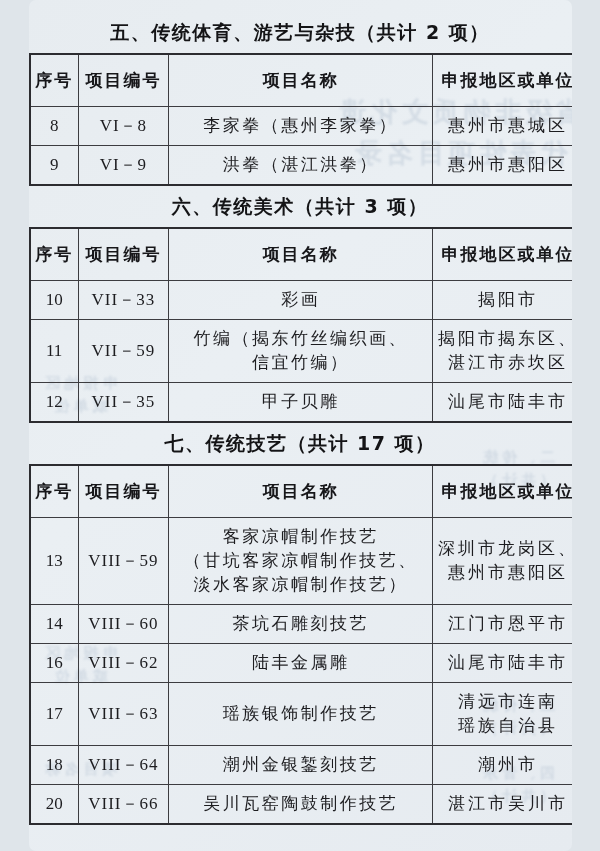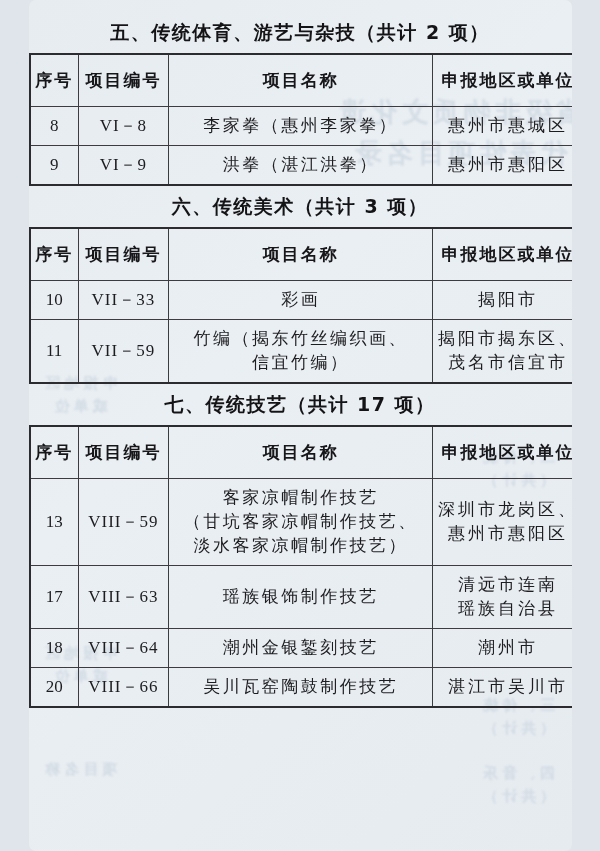--- a/index.html
+++ b/index.html
@@ -169,21 +169,27 @@
           <td class="cell c-code">VII－33</td>
           <td class="cell c-name">彩画</td>
           <td class="cell c-region">揭阳市</td>
         </tr>
         <tr>
           <td class="cell c-no">11</td>
           <td class="cell c-code">VII－59</td>
           <td class="cell c-name">竹编（揭东竹丝编织画、
 信宜竹编）</td>
           <td class="cell c-region">揭阳市揭东区、
-茂名市信宜市</td>
+湛江市赤坎区</td>
+        </tr>
+        <tr>
+          <td class="cell c-no">12</td>
+          <td class="cell c-code">VII－35</td>
+          <td class="cell c-name">甲子贝雕</td>
+          <td class="cell c-region">汕尾市陆丰市</td>
         </tr>
       </tbody>
     </table>
 
     <h2 class="section-title">七、传统技艺（共计 17 项）</h2>
     <table class="list">
       <colgroup>
         <col class="w-no">
           <col class="w-code">
           <col class="w-name">
@@ -201,20 +207,32 @@
         <tr>
           <td class="cell c-no">13</td>
           <td class="cell c-code">VIII－59</td>
           <td class="cell c-name">客家凉帽制作技艺
 （甘坑客家凉帽制作技艺、
 淡水客家凉帽制作技艺）</td>
           <td class="cell c-region">深圳市龙岗区、
 惠州市惠阳区</td>
         </tr>
         <tr>
+          <td class="cell c-no">14</td>
+          <td class="cell c-code">VIII－60</td>
+          <td class="cell c-name">茶坑石雕刻技艺</td>
+          <td class="cell c-region">江门市恩平市</td>
+        </tr>
+        <tr>
+          <td class="cell c-no">16</td>
+          <td class="cell c-code">VIII－62</td>
+          <td class="cell c-name">陆丰金属雕</td>
+          <td class="cell c-region">汕尾市陆丰市</td>
+        </tr>
+        <tr>
           <td class="cell c-no">17</td>
           <td class="cell c-code">VIII－63</td>
           <td class="cell c-name">瑶族银饰制作技艺</td>
           <td class="cell c-region">清远市连南
 瑶族自治县</td>
         </tr>
         <tr>
           <td class="cell c-no">18</td>
           <td class="cell c-code">VIII－64</td>
           <td class="cell c-name">潮州金银錾刻技艺</td>

